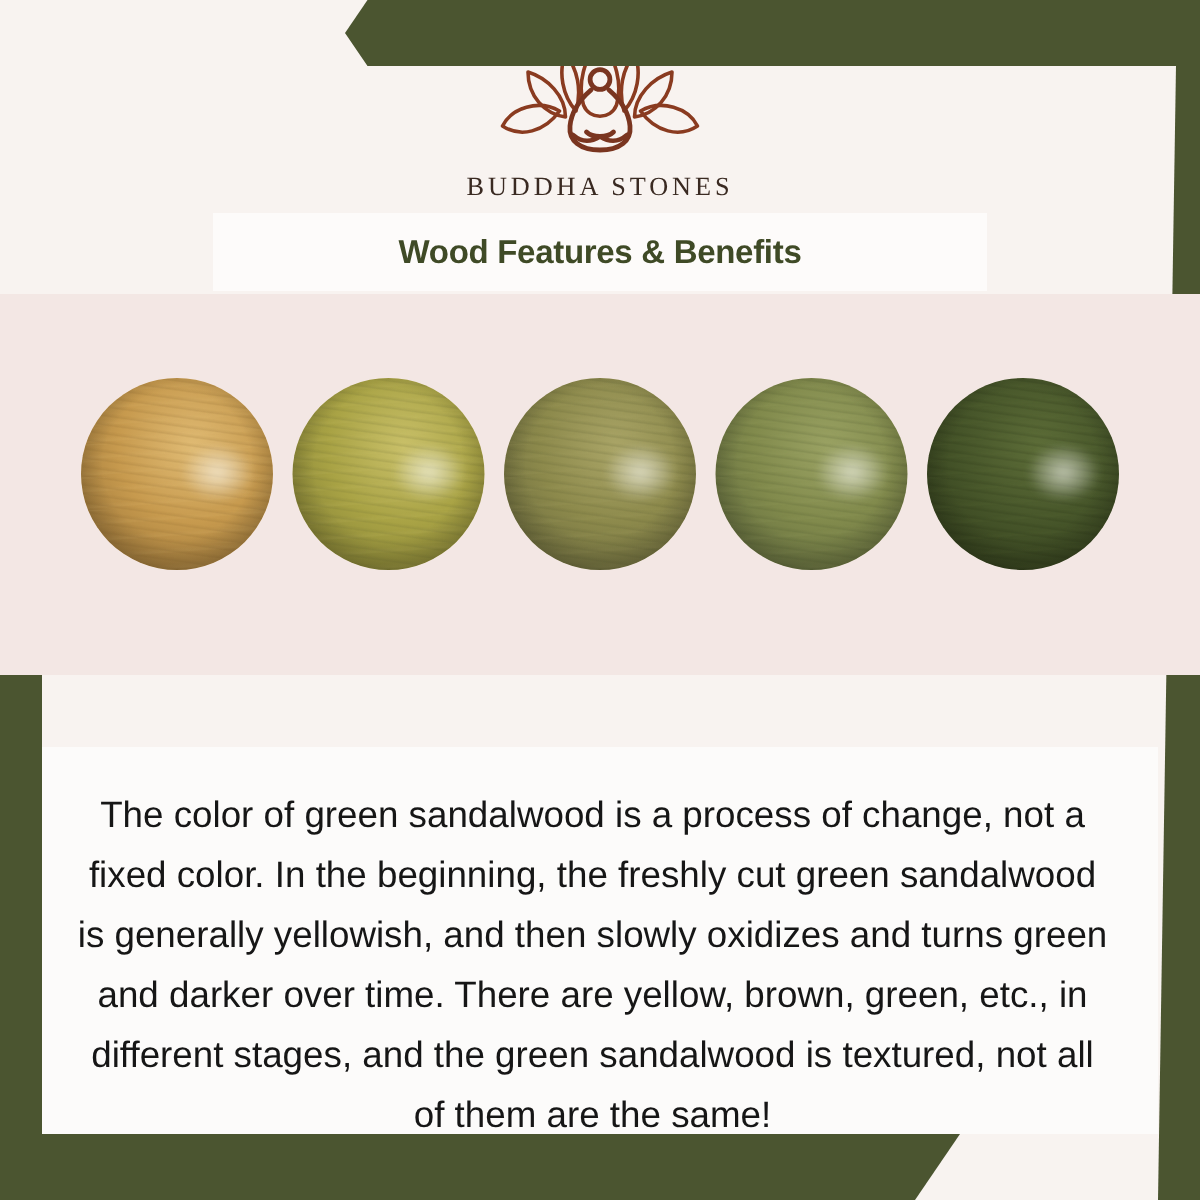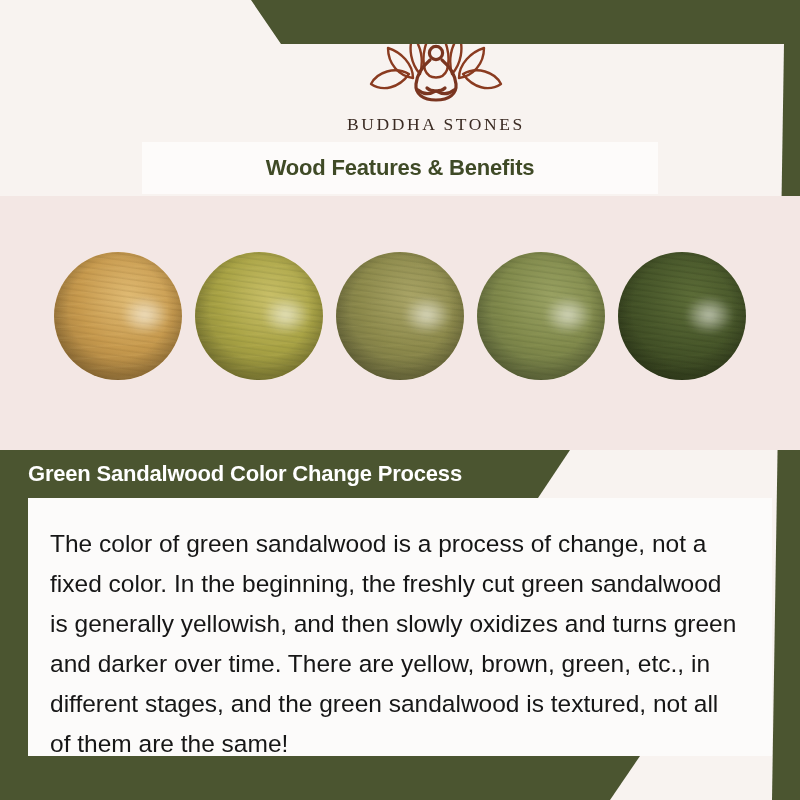--- a/index.html
+++ b/index.html
@@ -70,21 +70,20 @@
   
 
   .header {
     position: absolute;
     top: 0;
     left: 0;
     width: 704px;
     height: 196px;
     background: #f8f3f0;
     clip-path: polygon(0 0, 215px 0, 245px 44px, 800px 44px, 800px 196px, 0 196px);
-    margin-left: 36px;
   }
 
   .logo-wrap {
     position: absolute;
     top: 22px;
     left: 0;
     width: 800px;
     text-align: center;
   }
 
@@ -210,20 +209,21 @@
   
 
   .body-card {
     position: absolute;
     top: 498px;
     left: 28px;
     width: 744px;
     height: 258px;
     background: #fcfbfa;
     padding: 26px 32px 0 22px;
+    text-align: center;
   }
 
   .body-card p {
     font-size: 24.5px;
     line-height: 40px;
     color: #161616;
     font-weight: 500;
   }
 </style>
 </head>
@@ -297,21 +297,18 @@
           <div class="gloss"></div>
         </div>
         <div class="bead" style="background: radial-gradient(circle at 58% 36%, rgb(93, 109, 56) 0%, rgb(71, 86, 42) 45%, rgb(44, 55, 24) 100%);">
           <div class="grain" style="background-image: repeating-linear-gradient(8deg, rgba(40, 50, 22, 0) 0px, rgba(40, 50, 22, 0.333) 1px, rgba(40, 50, 22, 0) 3px, rgba(40, 50, 22, 0) 6px), repeating-linear-gradient(-4deg, rgba(93, 109, 56, 0) 0px, rgba(93, 109, 56, 0.267) 1px, rgba(93, 109, 56, 0) 4px, rgba(93, 109, 56, 0) 9px); background-size: 100% 6px, 100% 11px;"></div>
           <div class="shade" style="background: radial-gradient(circle at 50% 45%, rgba(0, 0, 0, 0) 52%, rgba(0, 0, 0, 0.3) 86%, rgba(0, 0, 0, 0.48) 100%);"></div>
           <div class="gloss"></div>
         </div>
       </div>
   </div>
 
-  <div class="section-band">
-    <span class="band-text">Green Sandalwood Color Change Process</span>
-  </div>
 
   <div class="body-card">
     <p>The color of green sandalwood is a process of change, not a fixed color. In the beginning, the freshly cut green sandalwood is generally yellowish, and then slowly oxidizes and turns green and darker over time. There are yellow, brown, green, etc., in different stages, and the green sandalwood is textured, not all of them are the same!</p>
   </div>
 
 </div>
 
 </body></html>

